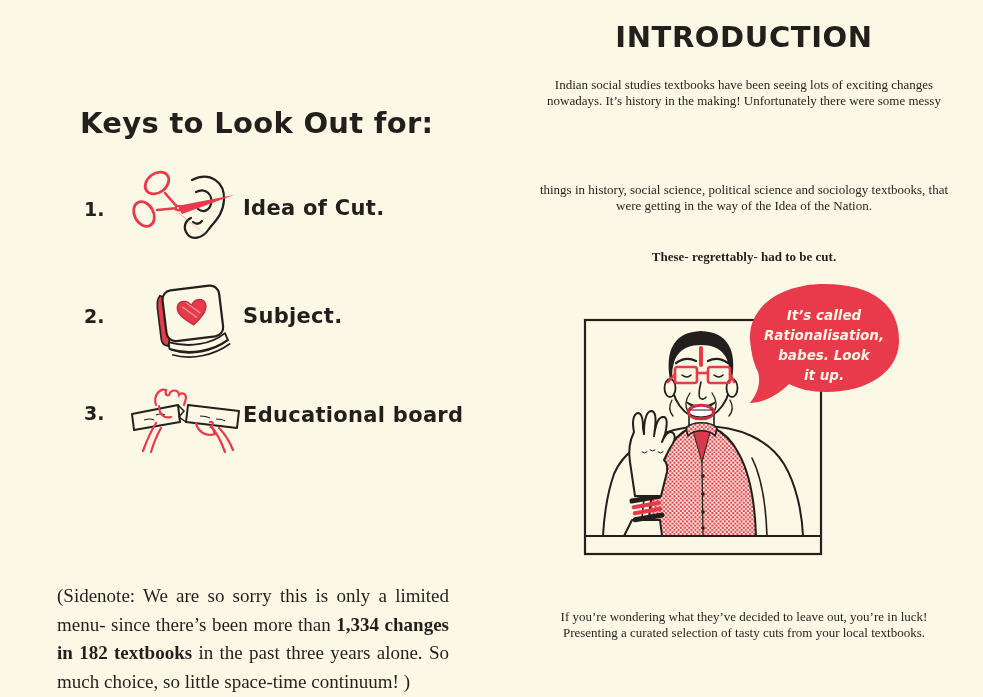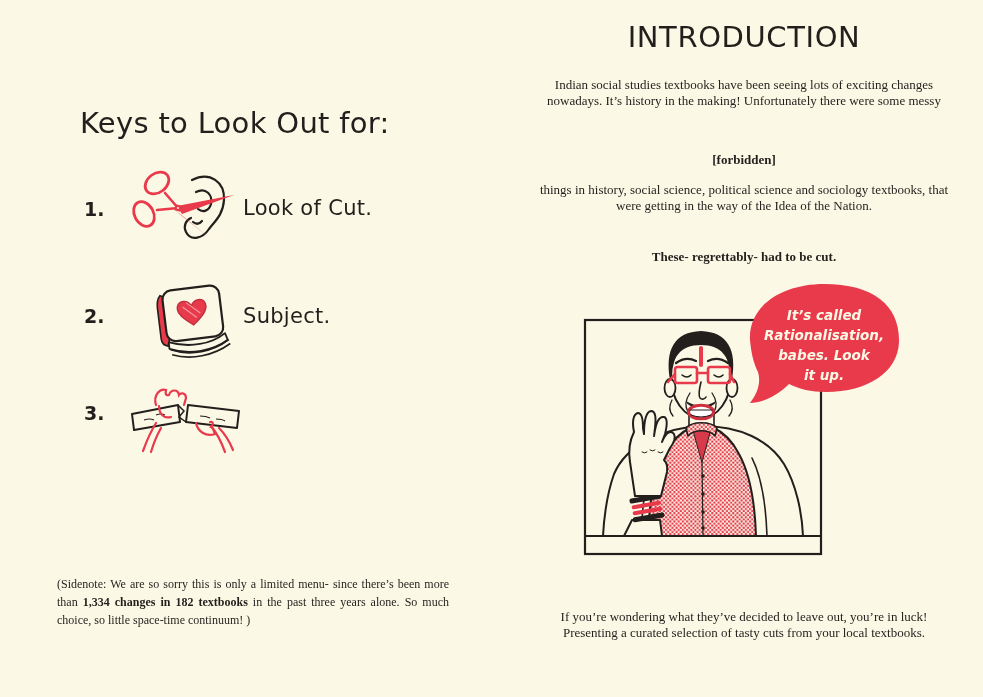--- a/index.html
+++ b/index.html
@@ -3,26 +3,26 @@
 <meta charset="utf-8">
 <style>
   html,body{margin:0;padding:0;background:#e9e6d8;}
   .canvas{
     position:relative;width:983px;height:697px;overflow:hidden;
     background:#fcf8e6;color:#221f1c;
     font-family:"Liberation Serif", serif;
   }
   .abs{position:absolute;}
   
-  .display{font-family:"DejaVu Sans", sans-serif;font-weight:normal;letter-spacing:.3px;}
+  .display{font-family:"DejaVu Sans", sans-serif;font-weight:bold;letter-spacing:.3px;}
   .lp-heading{left:80px;top:106px;font-size:29px;}
   .key-num{font-family:"DejaVu Sans", sans-serif;font-weight:bold;font-size:19px;left:84px;}
   .key-label{left:243px;font-size:21px;}
   .sidenote{
-    left:57px;top:563px;width:392px;font-size:12px;line-height:1.5;
+    left:57px;top:563px;width:392px;font-size:19px;line-height:1.5;
     text-align:justify;
   }
   .sidenote b{font-weight:bold;}
   .rcol{left:535px;width:418px;text-align:center;}
   .r-heading{top:20px;font-size:29px;letter-spacing:.6px;}
   .r-body{font-size:13px;line-height:1.26;}
   #p1{top:64px;}
   #forbidden{top:139px;font-weight:bold;}
   #p2{top:169px;}
   #cutline{top:236px;font-weight:bold;}
@@ -51,21 +51,21 @@
     <g>
       <polygon points="47,40 104,29 52,48" fill="#e83a4a"></polygon>
       <polygon points="44,43 81,73 52,50" fill="#e83a4a"></polygon>
       <path d="M48,42 L35,27 M48,42 L27,44" stroke="#e83a4a" stroke-width="2.6" fill="none" stroke-linecap="round"></path>
       <ellipse cx="27" cy="17" rx="13" ry="9.5" transform="rotate(-38 27 17)" fill="none" stroke="#e83a4a" stroke-width="2.8"></ellipse>
       <ellipse cx="14" cy="48" rx="9.5" ry="13" transform="rotate(-28 14 48)" fill="none" stroke="#e83a4a" stroke-width="2.8"></ellipse>
       <rect x="45" y="39" width="6" height="6" transform="rotate(14 48 42)" fill="#e83a4a"></rect>
       <circle cx="48" cy="42" r="1" fill="#fcf8e6"></circle>
     </g>
   </svg>
-  <div class="abs display key-label" style="top:196px">Look of Cut.</div>
+  <div class="abs display key-label" style="top:196px">Idea of Cut.</div>
 
   <div class="abs key-num" style="top:305px">2.</div>
   <svg class="abs" style="left:146px;top:275px" width="92" height="88" viewBox="0 0 92 88" aria-hidden="true">
     <g transform="rotate(-7 46 44)">
       <path d="M20,64 C40,73 63,71 77,62 L79,69 C63,78 40,80 20,71 Z" fill="#fcf8e6" stroke="#221f1c" stroke-width="1.8" stroke-linejoin="round"></path>
       <path d="M21,72 C40,81 63,79 80,69" fill="none" stroke="#221f1c" stroke-width="1.6"></path>
       <path d="M22,77 C40,85 63,83 81,73" fill="none" stroke="#221f1c" stroke-width="1.6"></path>
       <path d="M17,17 C14,20 13,24 13,29 L13,60 C13,65 15,67 19,68 L21,62 L21,19 Z" fill="#e83a4a" stroke="#221f1c" stroke-width="1.6"></path>
       <rect x="19" y="13" width="57" height="51" rx="9" fill="#fcf8e6" stroke="#221f1c" stroke-width="2.2"></rect>
       <path d="M47,31 C44,24 35,24 33,30 C31,37 38,43 47,50 C56,43 63,37 61,30 C59,24 50,24 47,31 Z" fill="#e83a4a" stroke="#c2303f" stroke-width="1.5"></path>
@@ -83,26 +83,26 @@
       <path d="M18,42 q6,-2 10,0 M30,37 q5,-2 9,0 M74,38 q6,0 10,2 M90,41 q6,0 9,2" fill="none" stroke="#221f1c" stroke-width="1.1"></path>
     </g>
     <g fill="none" stroke="#e83a4a" stroke-width="2.2" stroke-linecap="round">
       <path d="M30,27 C27,17 34,10 40,12 C39,16 40,18 43,17 C45,11 52,11 53,17 C55,14 60,15 60,20 L58,27"></path>
       <path d="M33,28 C33,36 38,41 45,39"></path>
       <path d="M70,45 C72,54 80,59 89,56 C87,52 88,50 85,49 C88,46 87,43 84,44"></path>
       <path d="M17,73 C21,62 25,53 30,45 M99,74 C95,63 90,54 85,48"></path>
       <path d="M25,74 C28,64 31,57 35,50 M107,72 C103,62 98,55 93,50"></path>
     </g>
   </svg>
+  <div class="abs display key-label" style="top:403px">Educational board</div>
 
   <p class="abs sidenote"><span>(Sidenote: We are so sorry this is only a limited menu- since there’s been more than </span><b>1,334 changes in 182 textbooks</b><span> in the past three years alone. So much choice, so little space-time continuum! )</span></p>
 
   <div class="abs display rcol r-heading">INTRODUCTION</div>
   <p class="abs rcol r-body" id="p1">Indian social studies textbooks have been seeing lots of exciting changes nowadays. It’s history in the making! Unfortunately there were some messy</p>
-  <p class="abs rcol r-body" id="forbidden">[forbidden]</p>
   <p class="abs rcol r-body" id="p2">things in history, social science, political science and sociology textbooks, that were getting in the way of the Idea of the Nation.</p>
   <p class="abs rcol r-body" id="cutline">These- regrettably- had to be cut.</p>
 
   <svg class="abs" style="left:560px;top:260px" width="420" height="310" viewBox="0 0 420 310" aria-hidden="true">
     <defs>
       <pattern id="ht" width="4.2" height="4.2" patternUnits="userSpaceOnUse">
         <rect width="4.2" height="4.2" fill="#f6ece0"></rect>
         <circle cx="1.1" cy="1.1" r="1.15" fill="#e83a4a"></circle>
         <circle cx="3.2" cy="3.2" r="1.15" fill="#e83a4a"></circle>
       </pattern>

